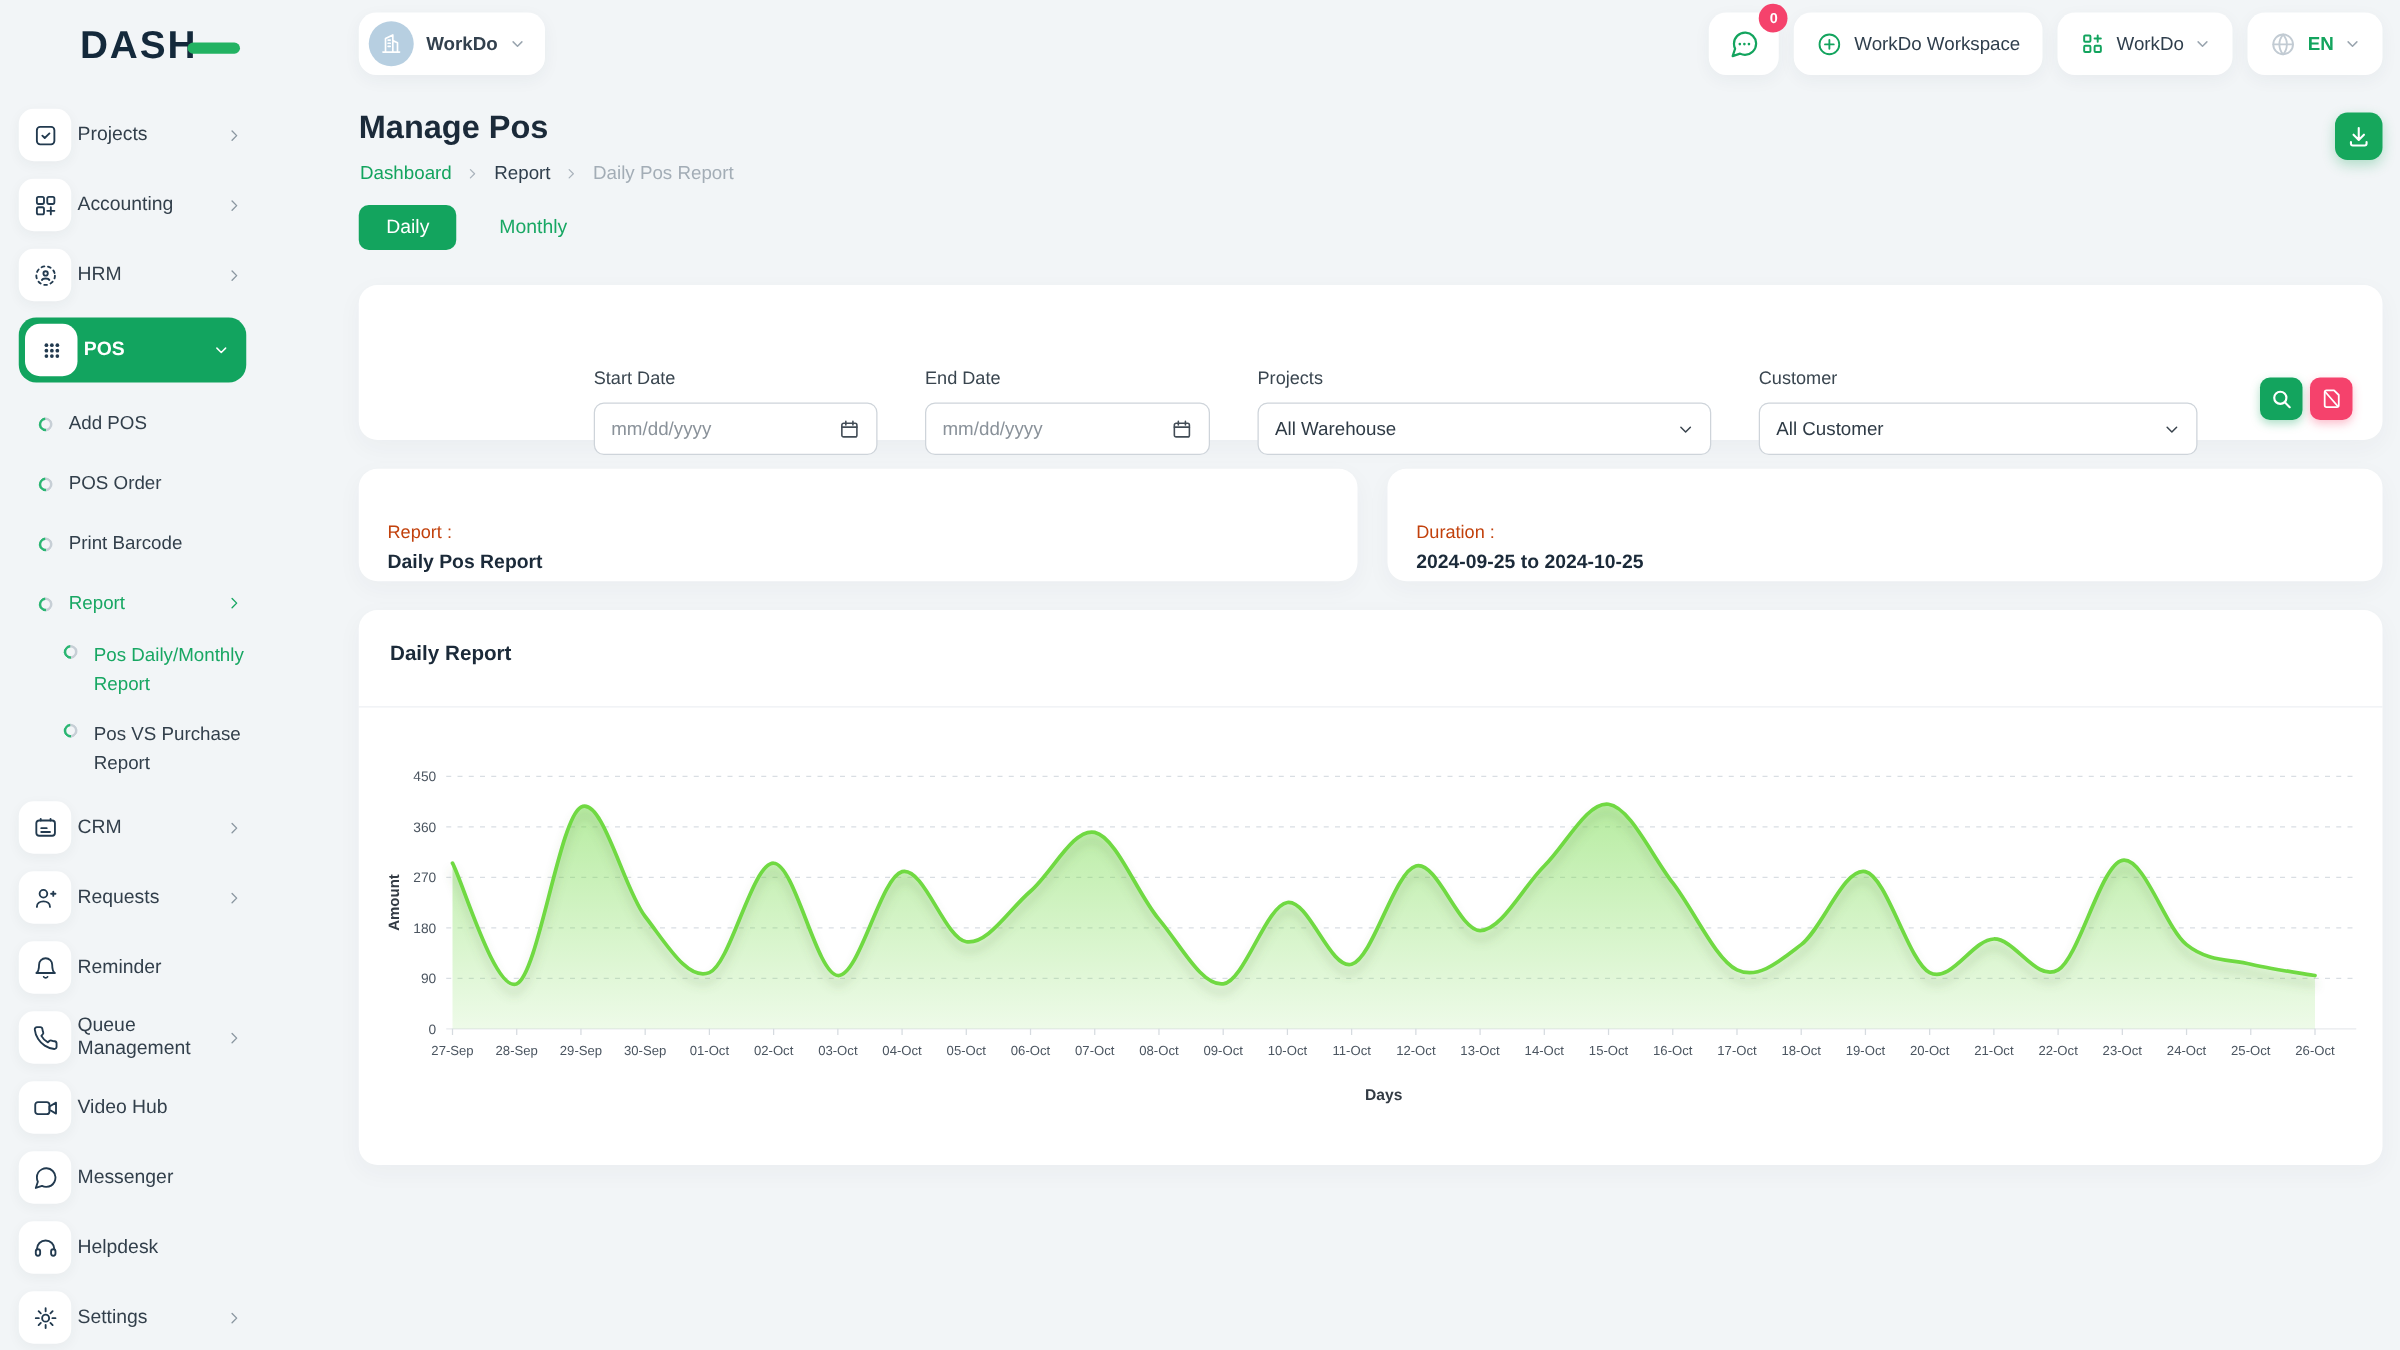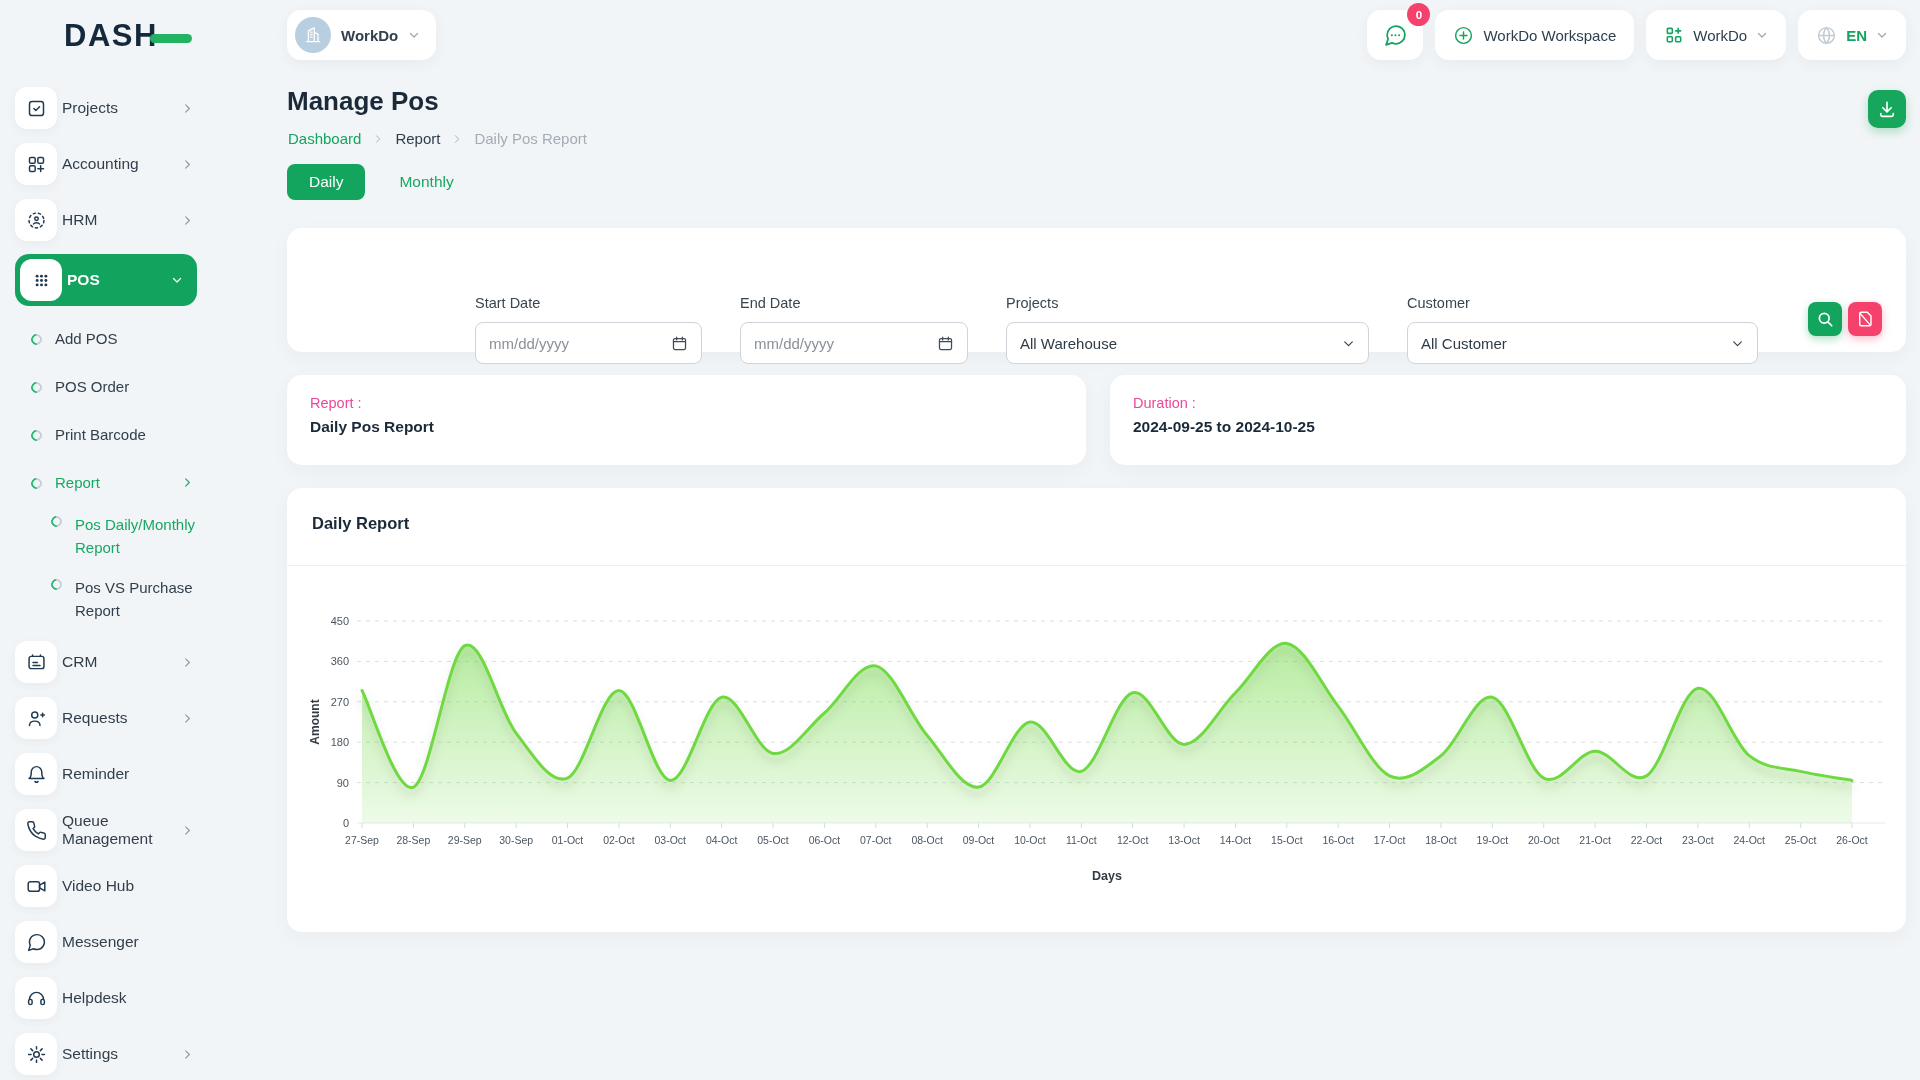--- a/index.html
+++ b/index.html
@@ -70,21 +70,21 @@
   .sel-ctl { justify-content:space-between; color:#2e3a45; font-size:15px; }
   .sel-ctl .ic { color:#39434d; }
   .w-date1 { width:227px; } .w-date2 { width:228px; } .w-wh { width:363px; } .w-cu { width:351px; }
   .sq-btn { position:absolute; top:74px; width:34px; height:34px; border:none; border-radius:8px; display:flex; align-items:center; justify-content:center; color:#fff; cursor:pointer; }
   .search-btn { left:1521px; background:#13a45e; box-shadow:0 3px 8px rgba(19,164,94,.35); }
   .reset-btn { left:1561px; background:#f5426c; box-shadow:0 3px 8px rgba(245,66,108,.35); }
 
   .sum1 { left:0; top:303px; width:799px; height:90px; }
   .sum2 { left:823px; top:303px; width:796px; height:90px; }
   .sum-inner { padding:20px 23px; }
-  .sum-label { font-size:14.5px; color:#ec4899; }
+  .sum-label { font-size:14.5px; color:#c2410c;margin-top:23px; }
   .sum-value { font-size:15.5px; font-weight:700; color:#1b2a39; margin-top:7px; }
 
   .chart-card { left:0; top:416px; width:1619px; height:444px; }
   .chart-title { position:absolute; left:25px; top:26px; font-size:16.5px; font-weight:700; color:#1b2a39; }
   .chart-divider { position:absolute; left:0; top:77px; width:1619px; height:1px; background:#edf0f3; }
   .chart-svg { position:absolute; left:0; top:97px; }
 </style>
 </head>
 <body>
 

